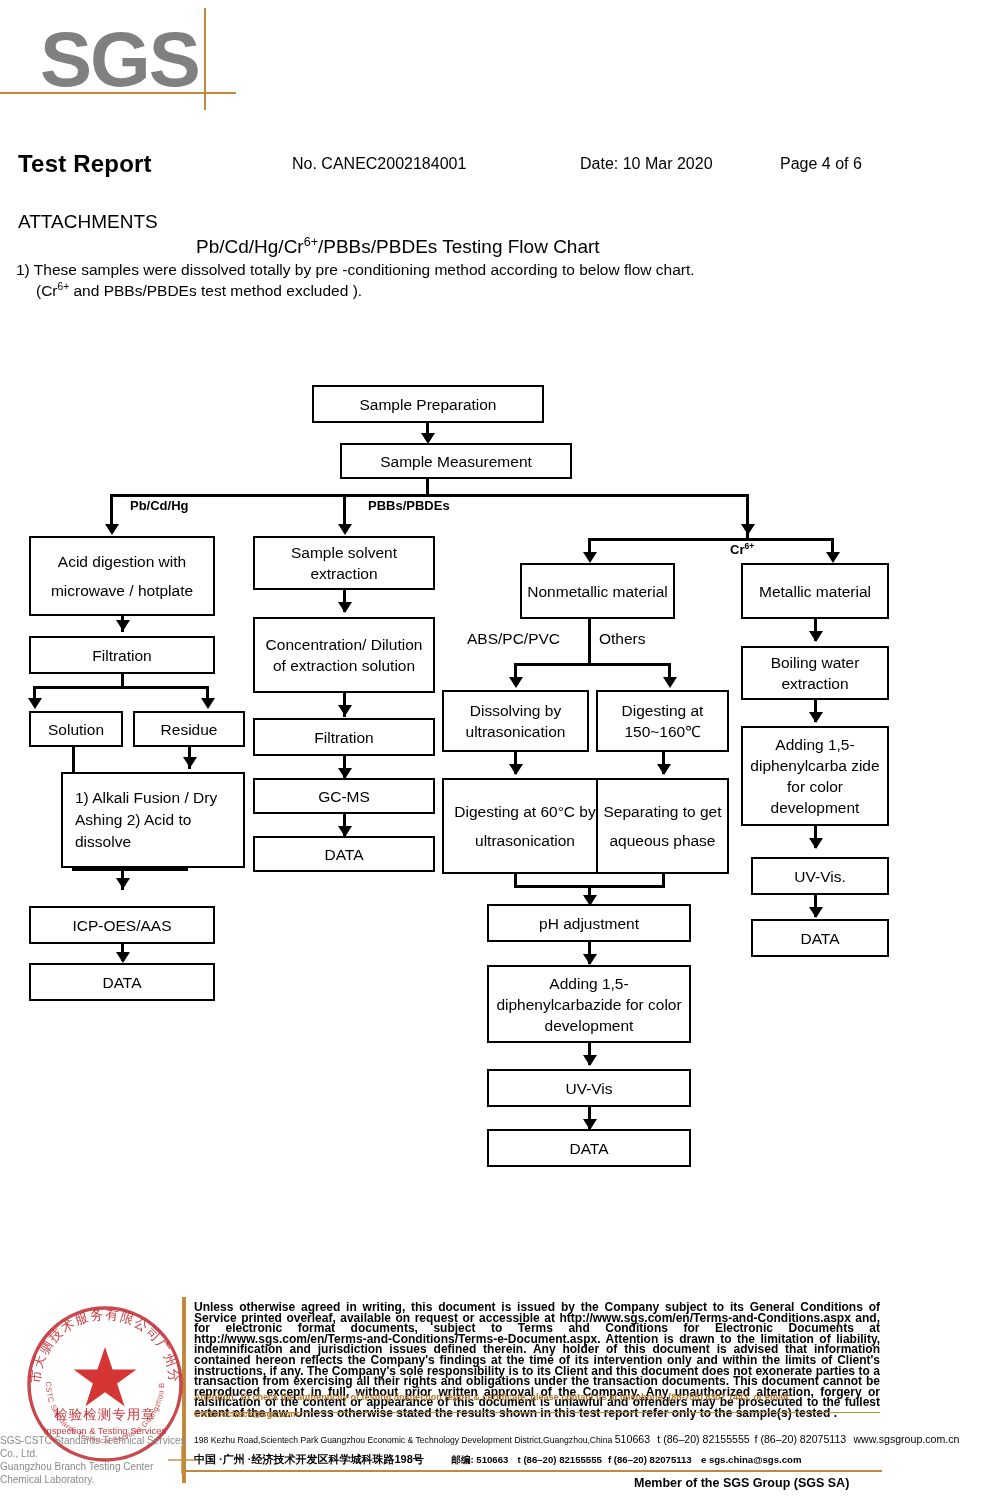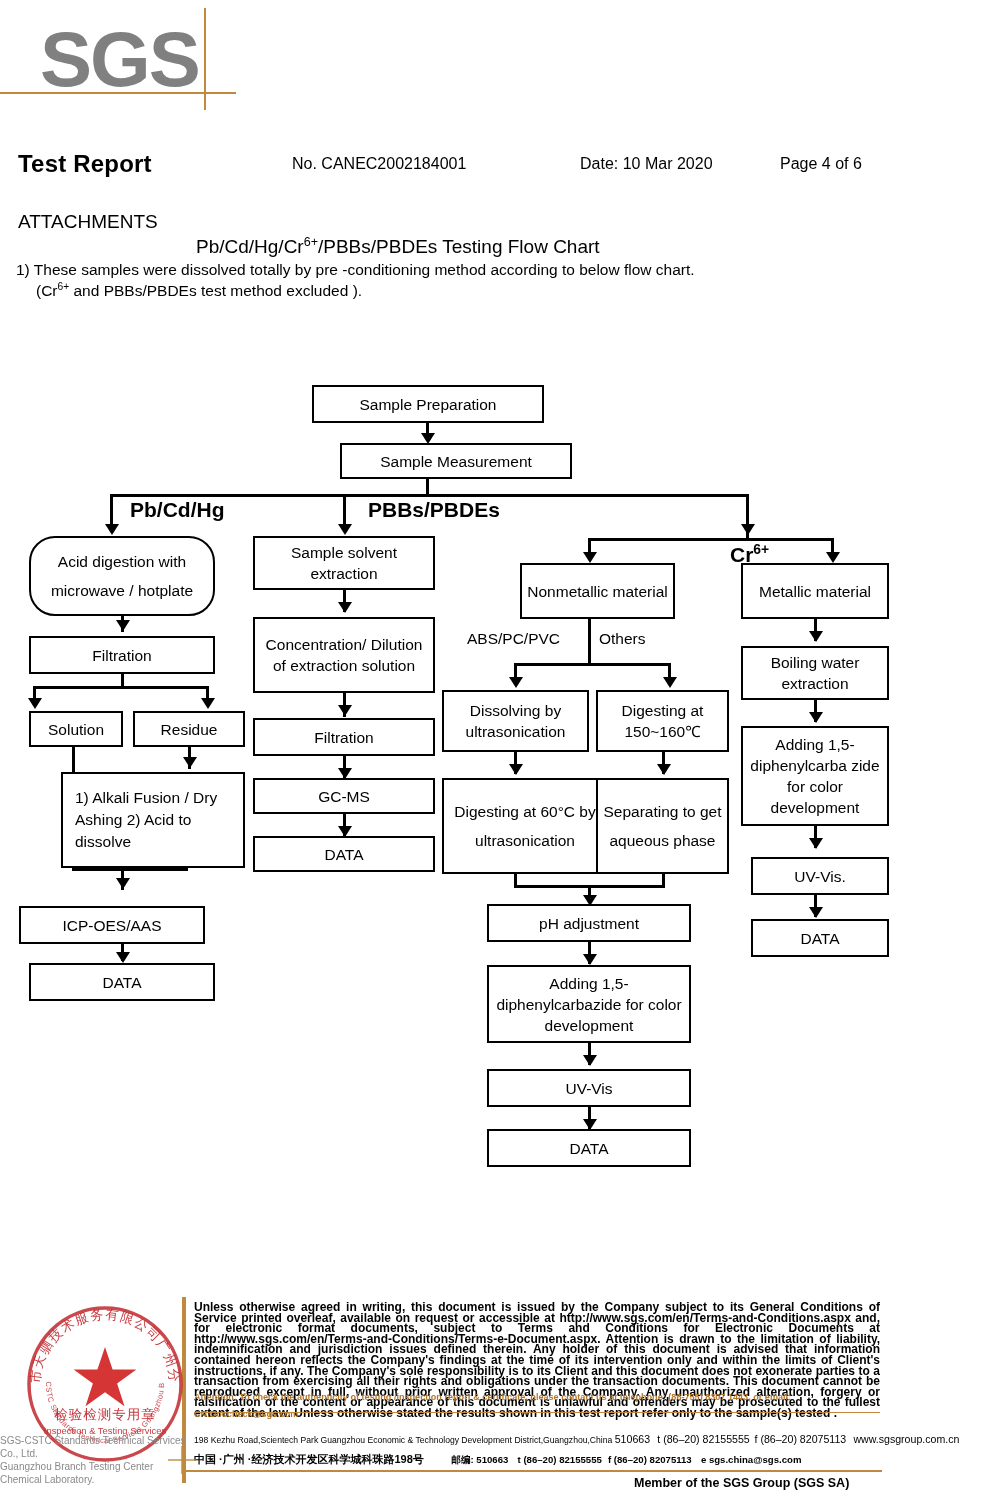--- a/index.html
+++ b/index.html
@@ -123,21 +123,21 @@
     font-size: 15.5px;
     line-height: 21px;
     padding: 2px 4px;
     z-index: 3;
   }
   .node.lh-wide { line-height: 29px; }
   .node.left-align { justify-content: flex-start; text-align: left; padding-left: 12px; }
 
   .branch-label {
     position: absolute;
-    font-size: 21px;
+    font-size: 13px;
     font-weight: bold;
     z-index: 4;
     white-space: nowrap;
   }
   .edge-label {
     position: absolute;
     font-size: 15.5px;
     z-index: 4;
     white-space: nowrap;
     background: #ffffff;
@@ -301,21 +301,21 @@
     <div class="branch-label" style="left:130px; top:498px;">Pb/Cd/Hg</div>
 
     <div class="vline" style="left:343px; top:494px; height:36px;"></div>
     <div class="arrowhead" style="left:338px; top:524px;"></div>
     <div class="branch-label" style="left:368px; top:498px;">PBBs/PBDEs</div>
 
     <div class="vline" style="left:746px; top:494px; height:36px;"></div>
     <div class="arrowhead" style="left:741px; top:524px;"></div>
     <div class="branch-label" style="left:730px; top:497px;margin-top:44px;"><span>Cr</span><sup>6+</sup></div>
 
-    <div class="node lh-wide" style="left:29px; top:536px; width:186px; height:80px;border-radius:26px;">Acid digestion with microwave / hotplate</div>
+    <div class="node lh-wide" style="left:29px; top:536px; width:186px; height:80px;">Acid digestion with microwave / hotplate</div>
     <div class="vline" style="left:121px; top:616px; height:16px;"></div>
     <div class="arrowhead" style="left:116px; top:620px;"></div>
     <div class="node" style="left:29px; top:636px; width:186px; height:38px;">Filtration</div>
 
     <div class="vline" style="left:121px; top:674px; height:14px;"></div>
     <div class="hline" style="left:33px; top:686px; width:176px;"></div>
     <div class="vline" style="left:33px; top:686px; height:16px;"></div>
     <div class="arrowhead" style="left:28px; top:698px;"></div>
     <div class="vline" style="left:206px; top:686px; height:16px;"></div>
     <div class="arrowhead" style="left:201px; top:698px;"></div>
@@ -328,21 +328,21 @@
     <div class="node left-align" style="left:61px; top:772px; width:184px; height:96px; font-size:15.5px; line-height:22px; align-items:center;">
       <span>1) Alkali Fusion / Dry Ashing 2) Acid to dissolve</span>
     </div>
 
     <div class="vline" style="left:72px; top:747px; height:123px;"></div>
     <div class="vline" style="left:185px; top:868px; height:2px;"></div>
     <div class="hline" style="left:72px; top:868px; width:116px;"></div>
     <div class="vline" style="left:121px; top:868px; height:22px;"></div>
     <div class="arrowhead" style="left:116px; top:878px;"></div>
 
-    <div class="node" style="left:19px; top:906px; width:186px; height:38px;">ICP-OES/AAS</div>
+    <div class="node" style="left:29px; top:906px; width:186px; height:38px;">ICP-OES/AAS</div>
     <div class="vline" style="left:121px; top:944px; height:17px;"></div>
     <div class="arrowhead" style="left:116px; top:952px;"></div>
     <div class="node" style="left:29px; top:963px; width:186px; height:38px;">DATA</div>
 
     <div class="node" style="left:253px; top:536px; width:182px; height:54px;">Sample solvent extraction</div>
     <div class="vline" style="left:343px; top:590px; height:22px;"></div>
     <div class="arrowhead" style="left:338px; top:602px;"></div>
     <div class="node" style="left:253px; top:617px; width:182px; height:76px;">Concentration/ Dilution of extraction solution</div>
     <div class="vline" style="left:343px; top:693px; height:24px;"></div>
     <div class="arrowhead" style="left:338px; top:705px;"></div>

